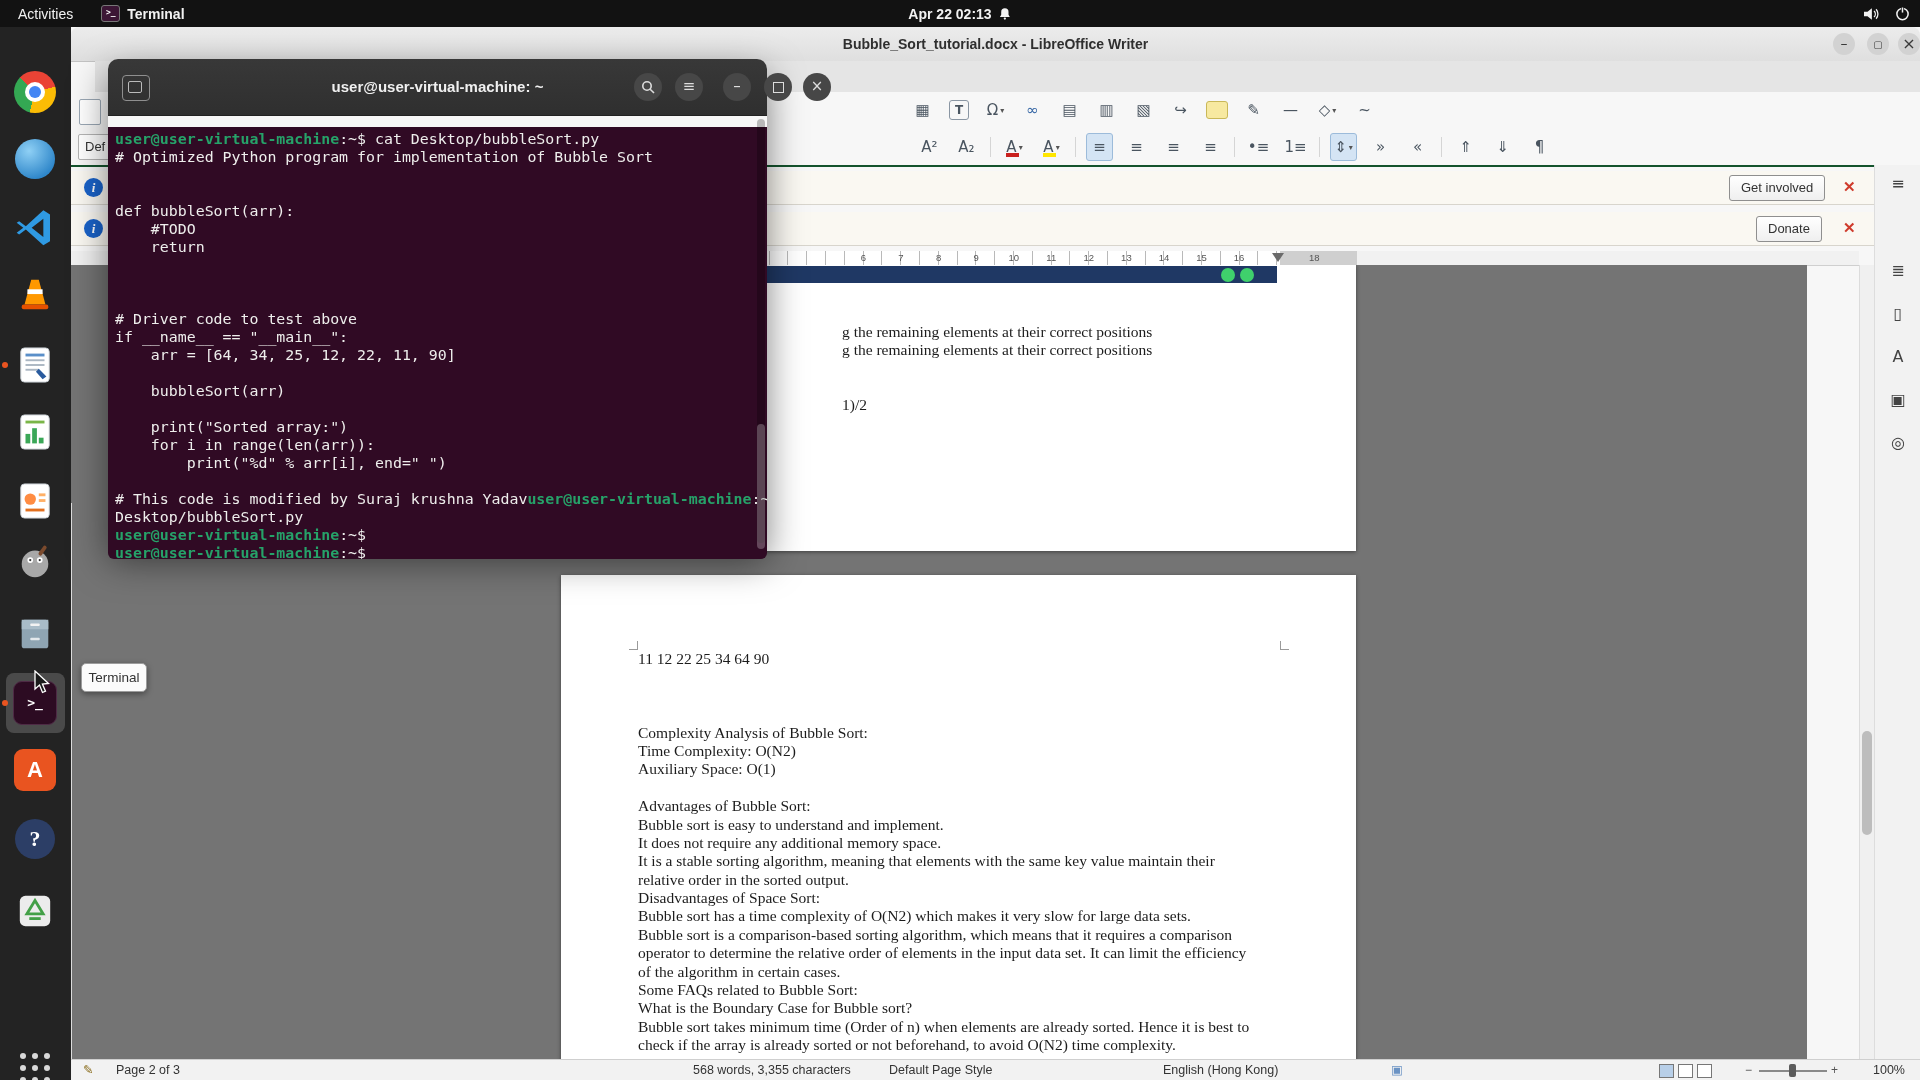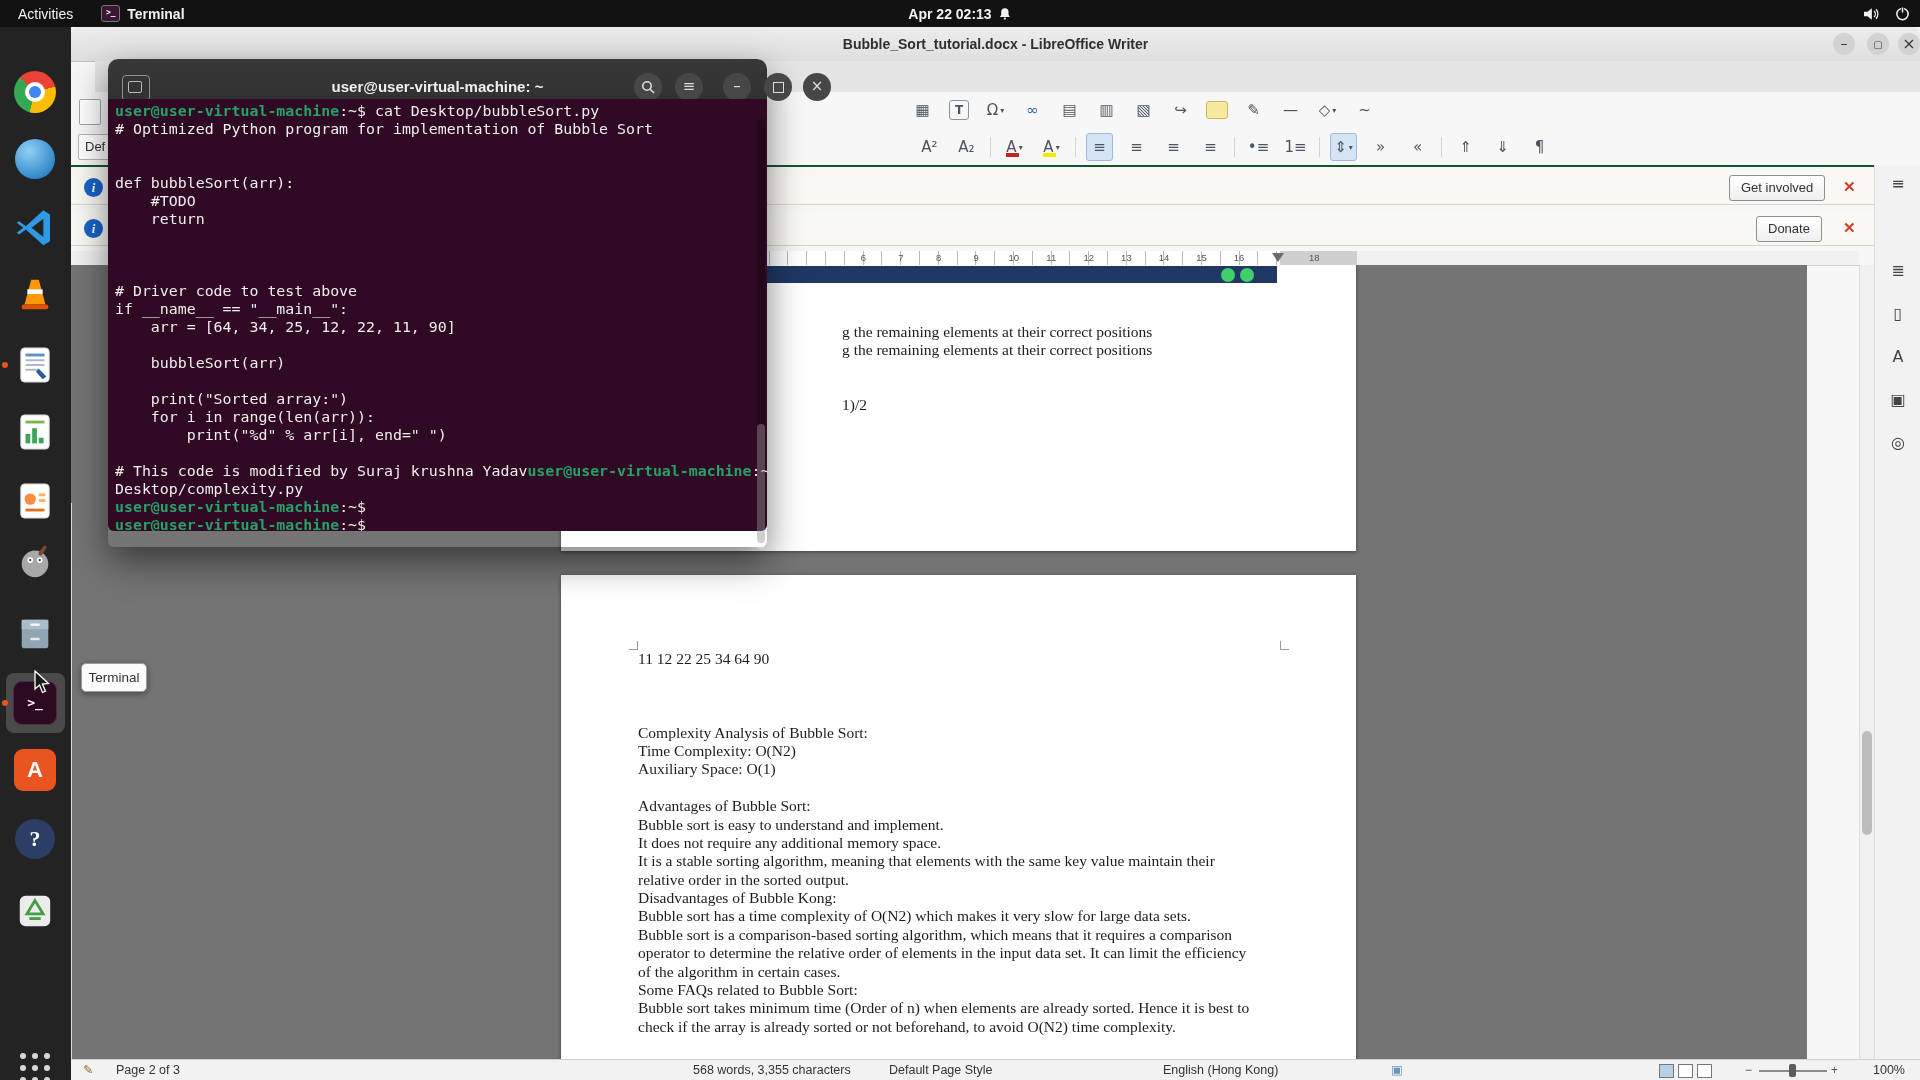--- a/index.html
+++ b/index.html
@@ -129,21 +129,21 @@
         box-shadow:0 14px 36px rgba(0,0,0,.5);}
   .term-head{position:absolute;left:0;top:0;width:100%;height:56px;border-radius:10px 10px 0 0;
       background:linear-gradient(#383838,#2f2f2f);border-bottom:1px solid #222;}
   .term-title{position:absolute;left:0;right:0;top:0;height:56px;line-height:56px;text-align:center;
       color:#f0f0f0;font-weight:bold;font-size:15px;}
   .tbtn{position:absolute;top:14px;width:28px;height:28px;border-radius:50%;background:#474747;
         color:#ddd;text-align:center;font:15px/27px "DejaVu Sans",sans-serif;}
   .newtab{position:absolute;left:14px;top:16px;width:26px;height:24px;border:1px solid #8f8f8f;border-radius:4px;}
   .newtab::before{content:"";position:absolute;left:5px;top:5px;width:12px;height:10px;border:1px solid #bbb;border-radius:2px;}
   .maxg{display:inline-block;width:9px;height:9px;border:1.5px solid #ddd;margin-top:9px;}
-  .term-body{position:absolute;left:0;top:40px;width:100%;height:432px;background:#300a24;
+  .term-body{position:absolute;left:0;top:68px;width:100%;height:432px;background:#300a24;
       padding:3px 0 0 7px;box-sizing:border-box;border-radius:0 0 6px 6px;overflow:hidden;}
   .tline{height:18px;white-space:pre;font:14.9px/18px "DejaVu Sans Mono",monospace;}
   .tseg-g{color:#26a269;font-weight:bold;} .tseg-w{color:#eeeeec;}
   .tscroll{position:absolute;right:2px;top:60px;width:8px;height:424px;background:rgba(0,0,0,.25);border-radius:4px;}
   .tsthumb{position:absolute;right:2px;top:305px;width:8px;height:125px;background:rgba(255,255,255,.25);border-radius:4px;}
 </style>
 </head>
 <body>
 
 <div id="screen">
@@ -247,26 +247,27 @@
             <div class="p3line">&nbsp;</div>
             <div class="p3line">Complexity Analysis of Bubble Sort:</div>
             <div class="p3line">Time Complexity: O(N2)</div>
             <div class="p3line">Auxiliary Space: O(1)</div>
             <div class="p3line">&nbsp;</div>
             <div class="p3line">Advantages of Bubble Sort:</div>
             <div class="p3line">Bubble sort is easy to understand and implement.</div>
             <div class="p3line">It does not require any additional memory space.</div>
             <div class="p3line">It is a stable sorting algorithm, meaning that elements with the same key value maintain their</div>
             <div class="p3line">relative order in the sorted output.</div>
-            <div class="p3line">Disadvantages of Bubble Kong:</div>
+            <div class="p3line">Disadvantages of Space Sort:</div>
             <div class="p3line">Bubble sort has a time complexity of O(N2) which makes it very slow for large data sets.</div>
             <div class="p3line">Bubble sort is a comparison-based sorting algorithm, which means that it requires a comparison</div>
             <div class="p3line">operator to determine the relative order of elements in the input data set. It can limit the efficiency</div>
             <div class="p3line">of the algorithm in certain cases.</div>
             <div class="p3line">Some FAQs related to Bubble Sort:</div>
+            <div class="p3line">What is the Boundary Case for Bubble sort?</div>
             <div class="p3line">Bubble sort takes minimum time (Order of n) when elements are already sorted. Hence it is best to</div>
             <div class="p3line">check if the array is already sorted or not beforehand, to avoid O(N2) time complexity.</div>
           </div>
       </div>
 
       <div class="vscroll" style="left:0;width:0;"></div>
     </div>
 
     <div class="vscroll">
       <div class="vthumb"></div>
@@ -331,21 +332,21 @@
         <div class="tline"><span class="tseg-w">if __name__ == "__main__":</span></div>
         <div class="tline"><span class="tseg-w">    arr = [64, 34, 25, 12, 22, 11, 90]</span></div>
         <div class="tline">&nbsp;</div>
         <div class="tline"><span class="tseg-w">    bubbleSort(arr)</span></div>
         <div class="tline">&nbsp;</div>
         <div class="tline"><span class="tseg-w">    print("Sorted array:")</span></div>
         <div class="tline"><span class="tseg-w">    for i in range(len(arr)):</span></div>
         <div class="tline"><span class="tseg-w">        print("%d" % arr[i], end=" ")</span></div>
         <div class="tline">&nbsp;</div>
         <div class="tline"><span class="tseg-w"># This code is modified by Suraj krushna Yadav</span><span class="tseg-g">user@user-virtual-machine</span><span class="tseg-w">:~$ nano</span></div>
-        <div class="tline"><span class="tseg-w">Desktop/complexity.py</span></div>
+        <div class="tline"><span class="tseg-w">Desktop/bubbleSort.py</span></div>
         <div class="tline"><span class="tseg-g">user@user-virtual-machine</span><span class="tseg-w">:~$ </span></div>
         <div class="tline"><span class="tseg-g">user@user-virtual-machine</span><span class="tseg-w">:~$ </span></div>
       </div>
     <div class="tscroll">
       <span class="tsthumb" style="right:0;"></span>
     </div>
   </div>
 
   <div class="topbar">
     <span class="tb-activities">Activities</span>

